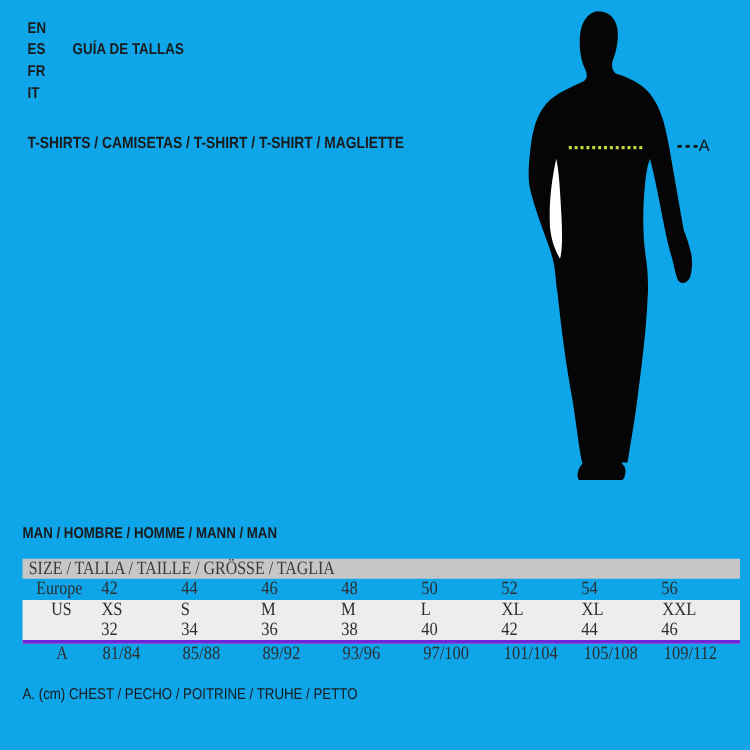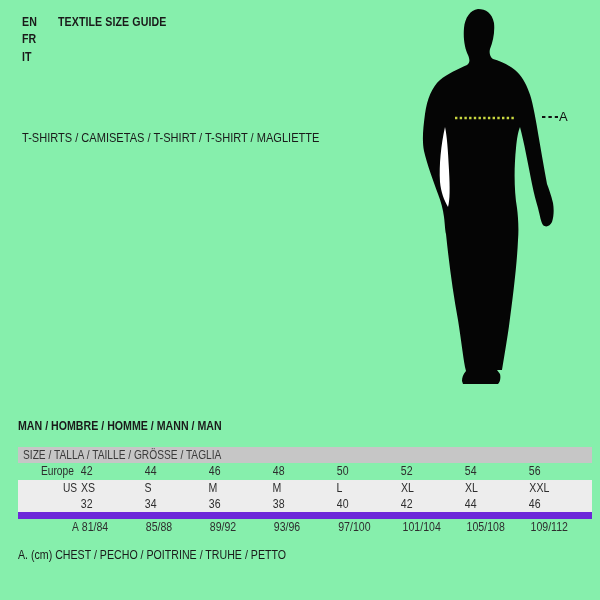--- a/index.html
+++ b/index.html
@@ -1,61 +1,64 @@
 <!DOCTYPE html>
 <html><head>
 <meta charset="utf-8">
 <style>
   html,body { margin:0; padding:0; }
   body {
     width:600px; height:600px; background:#ffffff;
     font-family:"Liberation Sans", sans-serif; color:#1a1a1a;
     -webkit-font-smoothing:antialiased;
   }
-  .stage { position:relative; width:600px; height:600px; overflow:hidden; background:#86efac; }
+  .stage { position:relative; width:600px; height:600px; overflow:hidden; background:#0ea5e9; }
 
   .cond  { display:inline-block; transform:scaleX(0.85); transform-origin:0 50%; white-space:nowrap; }
   .condc { display:inline-block; transform:scaleX(0.88); transform-origin:50% 50%; white-space:nowrap; }
 
   
   .lang-block { position:absolute; left:22px; top:13px; }
   .lang-row { display:flex; height:17.5px; align-items:center; font-weight:bold; font-size:12.5px; letter-spacing:0.1px; }
   .lang-code { width:36px; flex:0 0 36px; }
 
   
-  .category-block { position:absolute; left:22px; top:105px; font-weight:normal; font-size:13px;margin-top:24px; }
+  .category-block { position:absolute; left:22px; top:105px; font-weight:bold; font-size:13px; }
   .category-line { height:17px; line-height:17px; }
 
   
   .figure-wrap { position:absolute; left:400px; top:0; width:200px; height:410px; }
   .a-label { position:absolute; left:559px; top:109px; font-size:13px; font-weight:normal; color:#111; }
 
   
   .man-title { position:absolute; left:18px; top:419px; font-weight:bold; font-size:12.5px; }
 
   
-  .size-table { position:absolute; left:18px; top:447px; width:574px; font-size:12px; color:#2e2e2e; }
+  .size-table { position:absolute; left:18px; top:447px; width:574px; font-size:15px; color:#2e2e2e;font-family:Liberation Serif, serif; }
   .st-header { height:16px; line-height:16px; padding-left:5px; color:#3a3a3a; }
   .st-row { display:grid; grid-template-columns:62px repeat(8, 1fr); height:16px; line-height:16px; align-items:center; }
   .st-row-tall { height:17px; line-height:17px; }
-  .st-label { text-align:right; padding-left:3px; }
+  .st-label { text-align:center; padding-left:3px; }
   .st-cell { text-align:left; }
 
   
   .footnote { position:absolute; left:18px; top:548px; font-weight:normal; font-size:12.5px; }
 </style>
 </head>
 <body>
 
 <div class="stage">
 
   <div class="lang-block">
     <div class="lang-row">
       <span class="lang-code"><span class="cond">EN</span></span>
-      <span class="lang-label"><span class="cond">TEXTILE SIZE GUIDE</span></span>
+    </div>
+    <div class="lang-row">
+      <span class="lang-code"><span class="cond">ES</span></span>
+      <span class="lang-label"><span class="cond">GUÍA DE TALLAS</span></span>
     </div>
     <div class="lang-row">
       <span class="lang-code"><span class="cond">FR</span></span>
     </div>
     <div class="lang-row">
       <span class="lang-code"><span class="cond">IT</span></span>
     </div>
   </div>
 
   <div class="category-block">
@@ -128,21 +131,21 @@
       <span class="st-cell"><span class="condc">42</span></span>
       <span class="st-cell"><span class="condc">44</span></span>
       <span class="st-cell"><span class="condc">46</span></span>
       <span class="st-cell"><span class="condc">48</span></span>
       <span class="st-cell"><span class="condc">50</span></span>
       <span class="st-cell"><span class="condc">52</span></span>
       <span class="st-cell"><span class="condc">54</span></span>
       <span class="st-cell"><span class="condc">56</span></span>
     </div>
 
-    <div class="st-band" style="background:#ededed; border-bottom:7px solid #6d28d9;">
+    <div class="st-band" style="background:#ededed; border-bottom:3px solid #6d28d9;">
       <div class="st-row">
         <span class="st-label"><span class="cond">US</span></span>
         <span class="st-cell"><span class="condc">XS</span></span>
         <span class="st-cell"><span class="condc">S</span></span>
         <span class="st-cell"><span class="condc">M</span></span>
         <span class="st-cell"><span class="condc">M</span></span>
         <span class="st-cell"><span class="condc">L</span></span>
         <span class="st-cell"><span class="condc">XL</span></span>
         <span class="st-cell"><span class="condc">XL</span></span>
         <span class="st-cell"><span class="condc">XXL</span></span>

